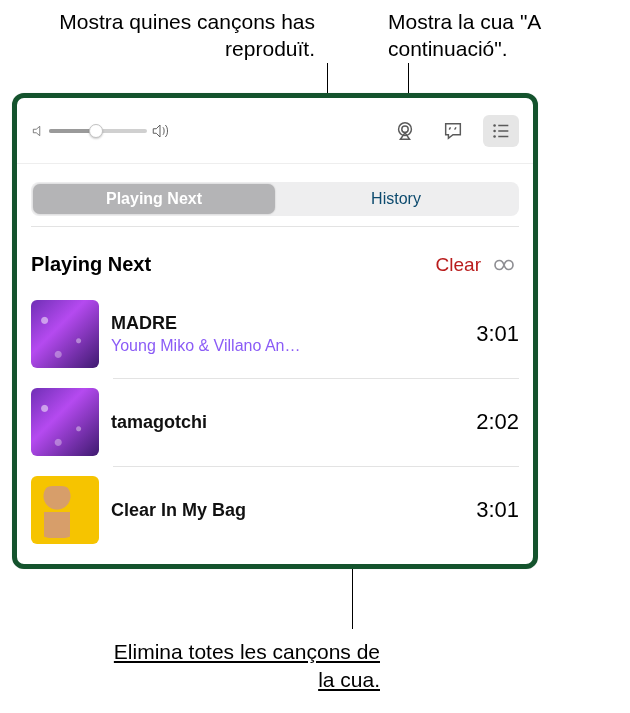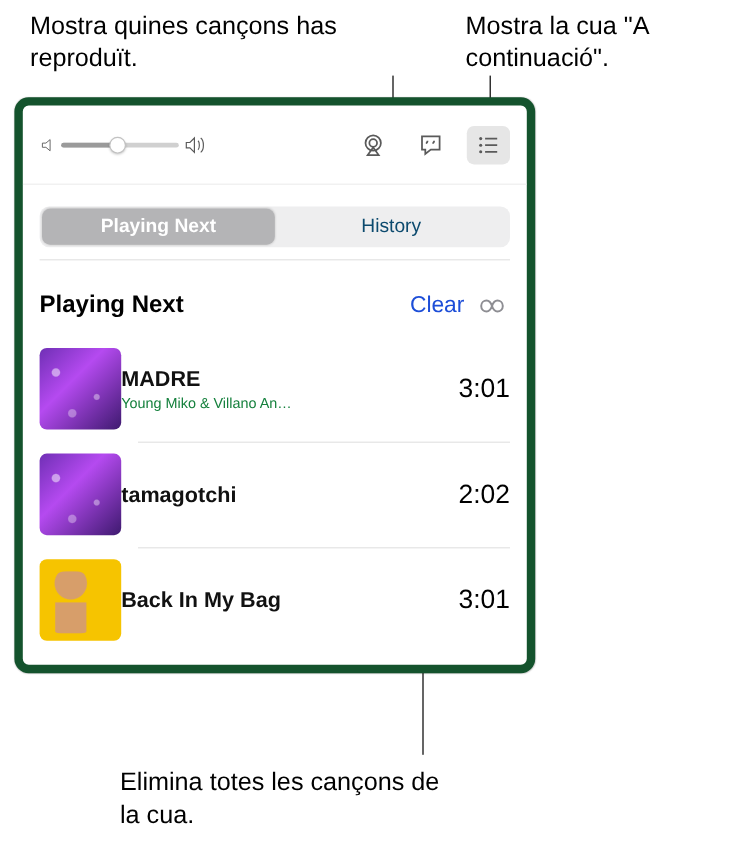--- a/index.html
+++ b/index.html
@@ -14,38 +14,38 @@
       background: #fff;
       position: relative;
     }
     .callout {
       position: absolute;
       font-size: 21px;
       line-height: 1.3;
       color: #000;
       text-align: center;
     }
-    .callout-tl { top: 8px; left: 25px; width: 290px; text-align:left;}
+    .callout-tl { top: 8px; left: 25px; width: 290px; text-align:right;}
     .callout-tr { top: 8px; left: 388px; width: 200px; text-align:left;}
-    .callout-bottom { bottom: 20px; left: 100px; width: 280px; text-align:left;}
+    .callout-bottom { bottom: 20px; left: 100px; width: 280px; text-align:right;text-decoration:underline;}
     .callout-line {
       position: absolute;
       background: #000;
     }
     .line-history { width: 1px; left: 327px; top: 63px; height: 142px; }
     .line-queue  { width: 1px; left: 408px; top: 63px; height: 58px; }
     .line-clear  { width: 1px; left: 352px; top: 321px; height: 308px; }
 
     .app-window {
       position: absolute;
-      top: 81px;
+      top: 93px;
       left: 12px;
-      width: 434px;
+      width: 526px;
       background: #fff;
-      border: 7px solid #14532d;
+      border: 5px solid #14532d;
       border-radius: 12px;
       overflow: hidden;
       box-shadow: 0 0 1px rgba(0,0,0,.2);
     }
 
     .top-bar {
       height: 66px;
       display: flex;
       align-items: center;
       padding: 0 14px;
@@ -129,34 +129,34 @@
       padding:26px 14px 14px;
       gap:8px;
     }
     .section-title{
       font-size:20px;
       font-weight:700;
       flex:1;
     }
     .clear-btn{
       font-size:19px;
-      color:#1d4ed8;
+      color:#b91c1c;
     }
     .infinity-icon {
       width:30px;height:22px;
     }
 
     .songs{
       padding:0 0 10px;
     }
     .song-row{
       display:flex;
       align-items:center;
       padding:10px 14px;
-      gap:0;
+      gap:12px;
     }
     .song-row + .song-row{
       position:relative;
     }
     .song-row + .song-row::before{
       content:"";
       position:absolute;
       left:96px;right:14px;top:0;
       height:1px;
       background:#e3e3e3;
@@ -201,22 +201,22 @@
       flex:1;
       min-width:0;
     }
     .song-title{
       font-size:18px;
       font-weight:600;
       color:#111;
       line-height:1.35;
     }
     .song-sub{
-      font-size:12px;
-      color:#15803d;
+      font-size:16px;
+      color:#8b5cf6;
       white-space:nowrap;
       overflow:hidden;
       text-overflow:ellipsis;
       line-height:1.35;
     }
     .song-duration{
       font-size:22px;
       color:#000;
     }
   </style>
@@ -302,19 +302,19 @@
       <div class="song-row">
         <div class="art art-purple"></div>
         <div class="song-info">
           <div class="song-title">tamagotchi</div>
         </div>
         <div class="song-duration">2:02</div>
       </div>
       <div class="song-row">
         <div class="art art-yellow"></div>
         <div class="song-info">
-          <div class="song-title">Back In My Bag</div>
+          <div class="song-title">Clear In My Bag</div>
         </div>
         <div class="song-duration">3:01</div>
       </div>
     </div>
 
 </div>
 
 </body></html>

